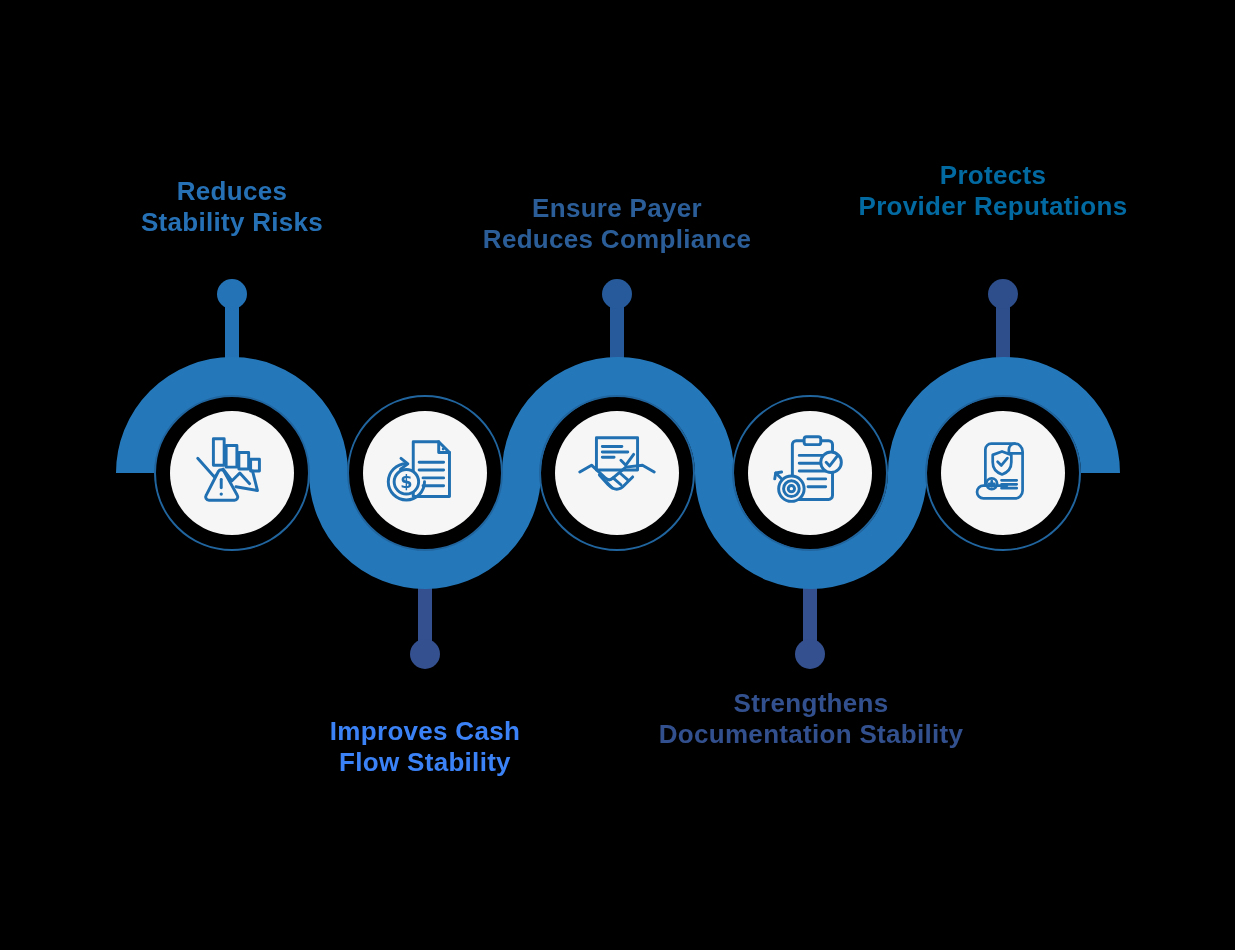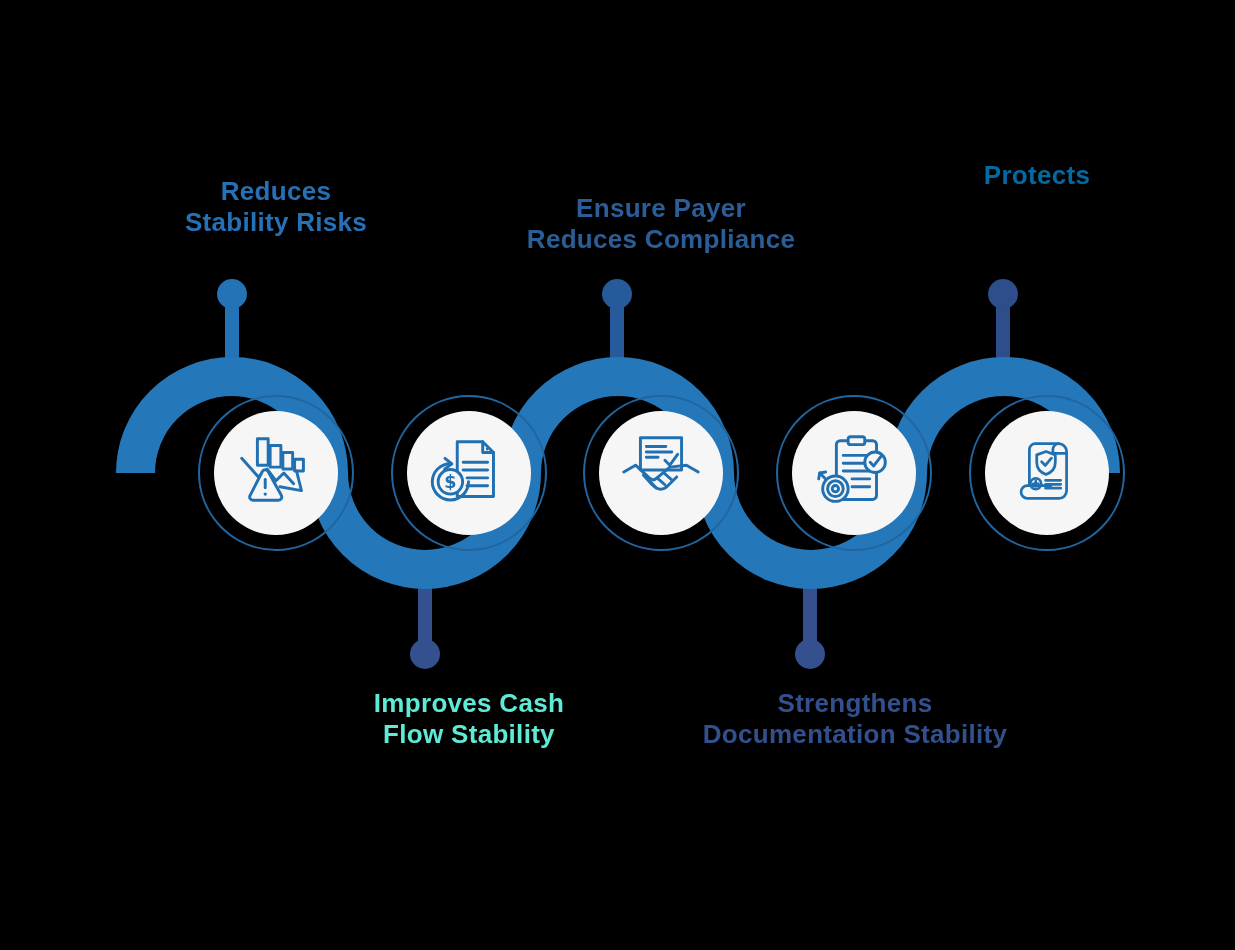--- a/index.html
+++ b/index.html
@@ -1,21 +1,21 @@
 <!DOCTYPE html>
 <html style="--ring-color: #21659F; --node-fill: #F6F6F7;"><head>
 <meta charset="utf-8">
 <style>
   html,body{margin:0;padding:0;}
   body{
     width:1235px;height:950px;position:relative;overflow:hidden;
     background:#000;
     font-family:"Liberation Sans","DejaVu Sans",sans-serif;
   }
-  .stage{position:absolute;inset:0;padding-left:44px;}
+  .stage{position:absolute;inset:0;}
   svg.wave-svg{position:absolute;left:0;top:0;z-index:1;}
   .node{position:absolute;}
   .ring{
     position:absolute;width:156px;height:156px;border-radius:50%;
     border:2.5px solid var(--ring-color,#21659F);
     box-sizing:border-box;z-index:3;
   }
   .disc{
     position:absolute;width:124px;height:124px;border-radius:50%;
     background:var(--node-fill,#F6F6F7);z-index:4;
@@ -123,21 +123,21 @@
       <div>Stability Risks</div>
     </div>
   </div>
 
   <div class="node">
     <div class="ring" style="left:347px;top:395px;"></div>
     <div class="disc" style="left:363px;top:411px;"></div>
     <svg class="icon-svg" style="left: 378px; top: 426px; color: rgb(33, 113, 178);" viewBox="0 0 96 96">
         <use href="#dollar-refresh-document-icon"></use>
       </svg>
-    <div class="label" style="left: 235px; top: 688px; color: #5eead4;">
+    <div class="label" style="left: 235px; top: 716px; color: #3b82f6;">
       <div>Improves Cash</div>
       <div>Flow Stability</div>
     </div>
   </div>
 
   <div class="node">
     <div class="ring" style="left:539px;top:395px;"></div>
     <div class="disc" style="left:555px;top:411px;"></div>
     <svg class="icon-svg" style="left: 570px; top: 426px; color: rgb(33, 113, 178);" viewBox="0 0 96 96">
         <use href="#handshake-document-icon"></use>
@@ -161,16 +161,17 @@
   </div>
 
   <div class="node">
     <div class="ring" style="left:925px;top:395px;"></div>
     <div class="disc" style="left:941px;top:411px;"></div>
     <svg class="icon-svg" style="left: 956px; top: 426px; color: rgb(33, 113, 178);" viewBox="0 0 96 96">
         <use href="#certificate-shield-icon"></use>
       </svg>
     <div class="label" style="left: 803px; top: 160px; color: #0369a1;">
       <div>Protects</div>
+      <div>Provider Reputations</div>
     </div>
   </div>
 
 </div>
 
 </body></html>

